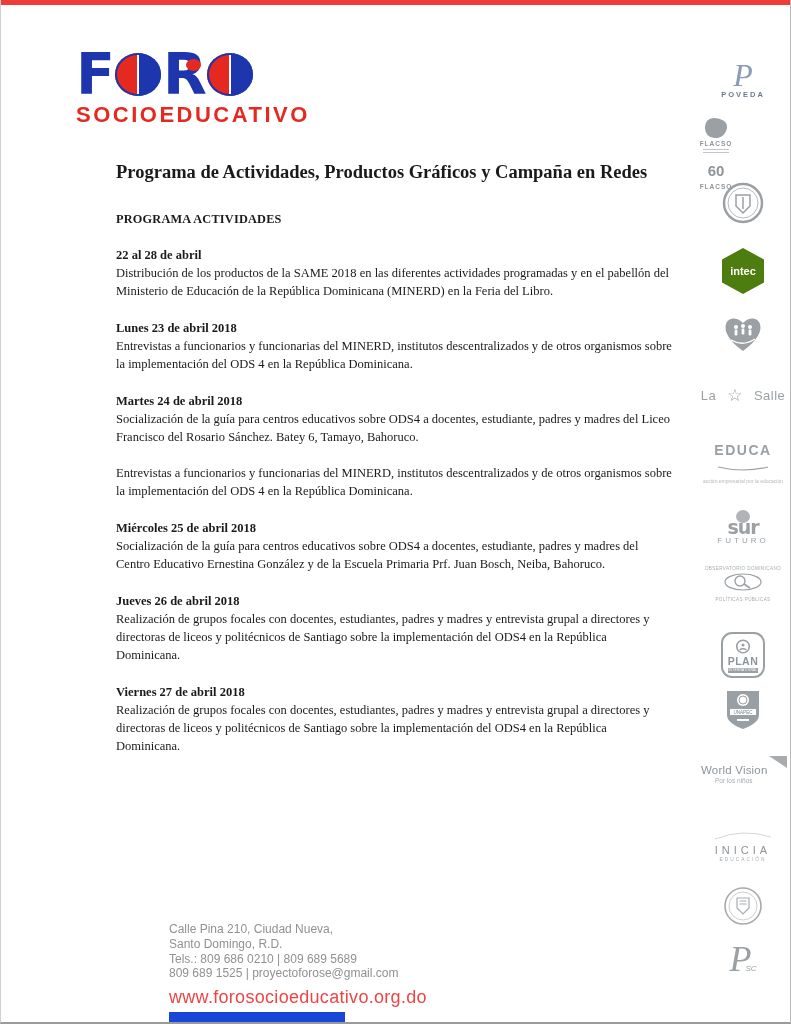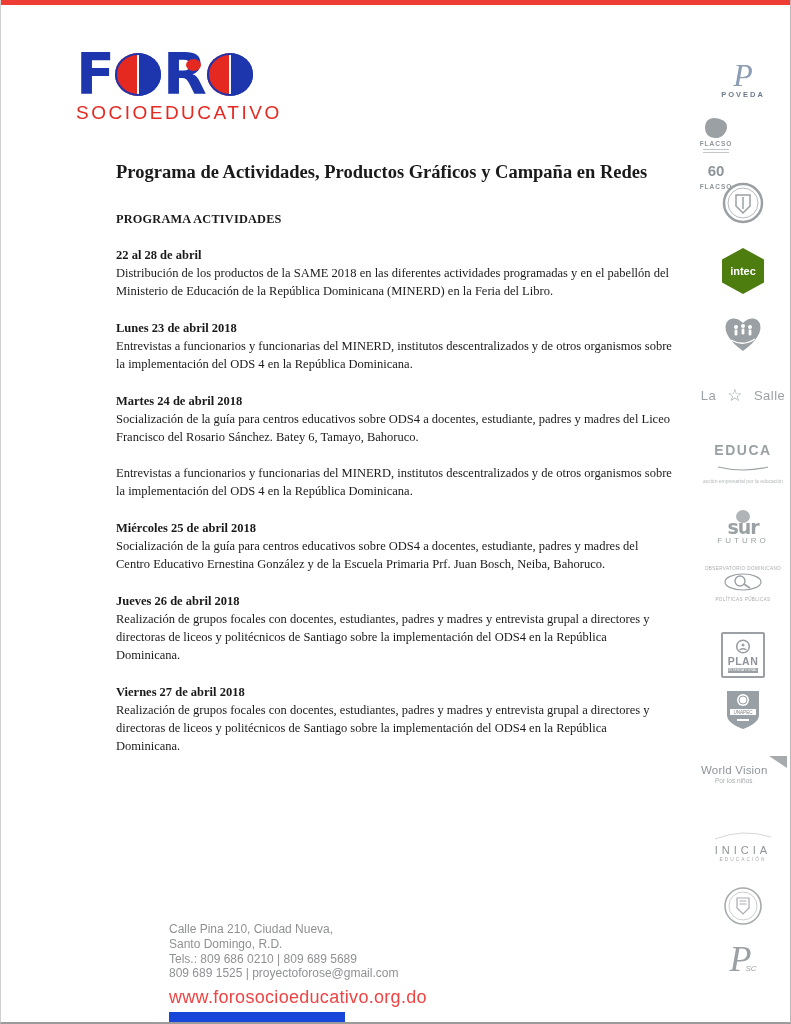--- a/index.html
+++ b/index.html
@@ -21,22 +21,22 @@
     line-height:44px; color:#1d35ad; letter-spacing:-2px; position:relative;
   }
   .o-shape {
     width:46px; height:43px; border-radius:50%; margin:0 2px; align-self:center;
     background:linear-gradient(90deg,#e52820 0 47%, #ffffff 47% 53%, #1d35ad 53% 100%);
     box-shadow:0 0 0 2px #1d35ad inset;
   }
   .r-dot { position:absolute; right:4px; top:7px; width:15px; height:12px;
     border-radius:50%; background:#e52820; }
   .brand-sub {
-    margin-top:6px; font-family:"Liberation Sans", sans-serif; font-weight:normal;
-    font-size:19px; letter-spacing:2.5px; color:#e52820;
+    margin-top:6px; font-family:"Liberation Sans", sans-serif; font-weight:bold;
+    font-size:22px; letter-spacing:2.5px; color:#e52820;
   }
 
   
   .content { position:absolute; left:115px; top:160px; width:558px; }
   .doc-title { font-size:18.5px; line-height:25px; font-weight:bold; }
   .prog-heading { margin-top:27px; font-size:12.3px; font-weight:bold; letter-spacing:.2px; }
   .section { margin-top:19px; font-size:12.5px; line-height:18px; }
   .section-heading { font-weight:bold; }
   .section p { margin:0; }
   .section p + p { margin-top:18px; }
@@ -71,21 +71,21 @@
   .educa-tag { font-size:5px; color:#b4b8bb; margin-top:2px; }
 
   .sur-mark { font-family:"DejaVu Sans", sans-serif; font-weight:bold; font-size:19px;
     line-height:16px; letter-spacing:-1px; color:#9aa0a4; position:relative; }
   .sun-disc { width:14px; height:13px; border-radius:50%; background:#b0b4b7; margin:0 auto -4px; }
   .futuro { font-size:8px; letter-spacing:3px; color:#9aa0a4; margin-top:1px; }
 
   .obs-top, .obs-bottom { font-size:4.6px; letter-spacing:.4px; color:#a7abae; white-space:nowrap; }
 
   .plan-box { width:44px; height:46px; margin:0 auto; border:2px solid #9aa0a4;
-    border-radius:2px; display:flex; flex-direction:column; align-items:center;
+    border-radius:11px; display:flex; flex-direction:column; align-items:center;
     justify-content:center; padding-top:2px; }
   .plan-word { font-size:10.5px; font-weight:bold; letter-spacing:.5px; color:#8e9499; margin-top:1px; }
   .plan-bar { margin-top:1px; width:30px; height:5px; background:#9aa0a4; color:#ffffff;
     font-size:3.2px; line-height:5px; letter-spacing:.3px; }
 
   .wv { position:relative; width:84px; margin:0 auto; text-align:left; }
   .wv-word { font-size:11.5px; color:#8e9499; letter-spacing:.2px; }
   .wv-tag { font-size:6.5px; color:#a7abae; margin:1px 0 0 14px; }
 
   .inicia-word { font-size:11px; letter-spacing:4px; color:#8e9499; }

